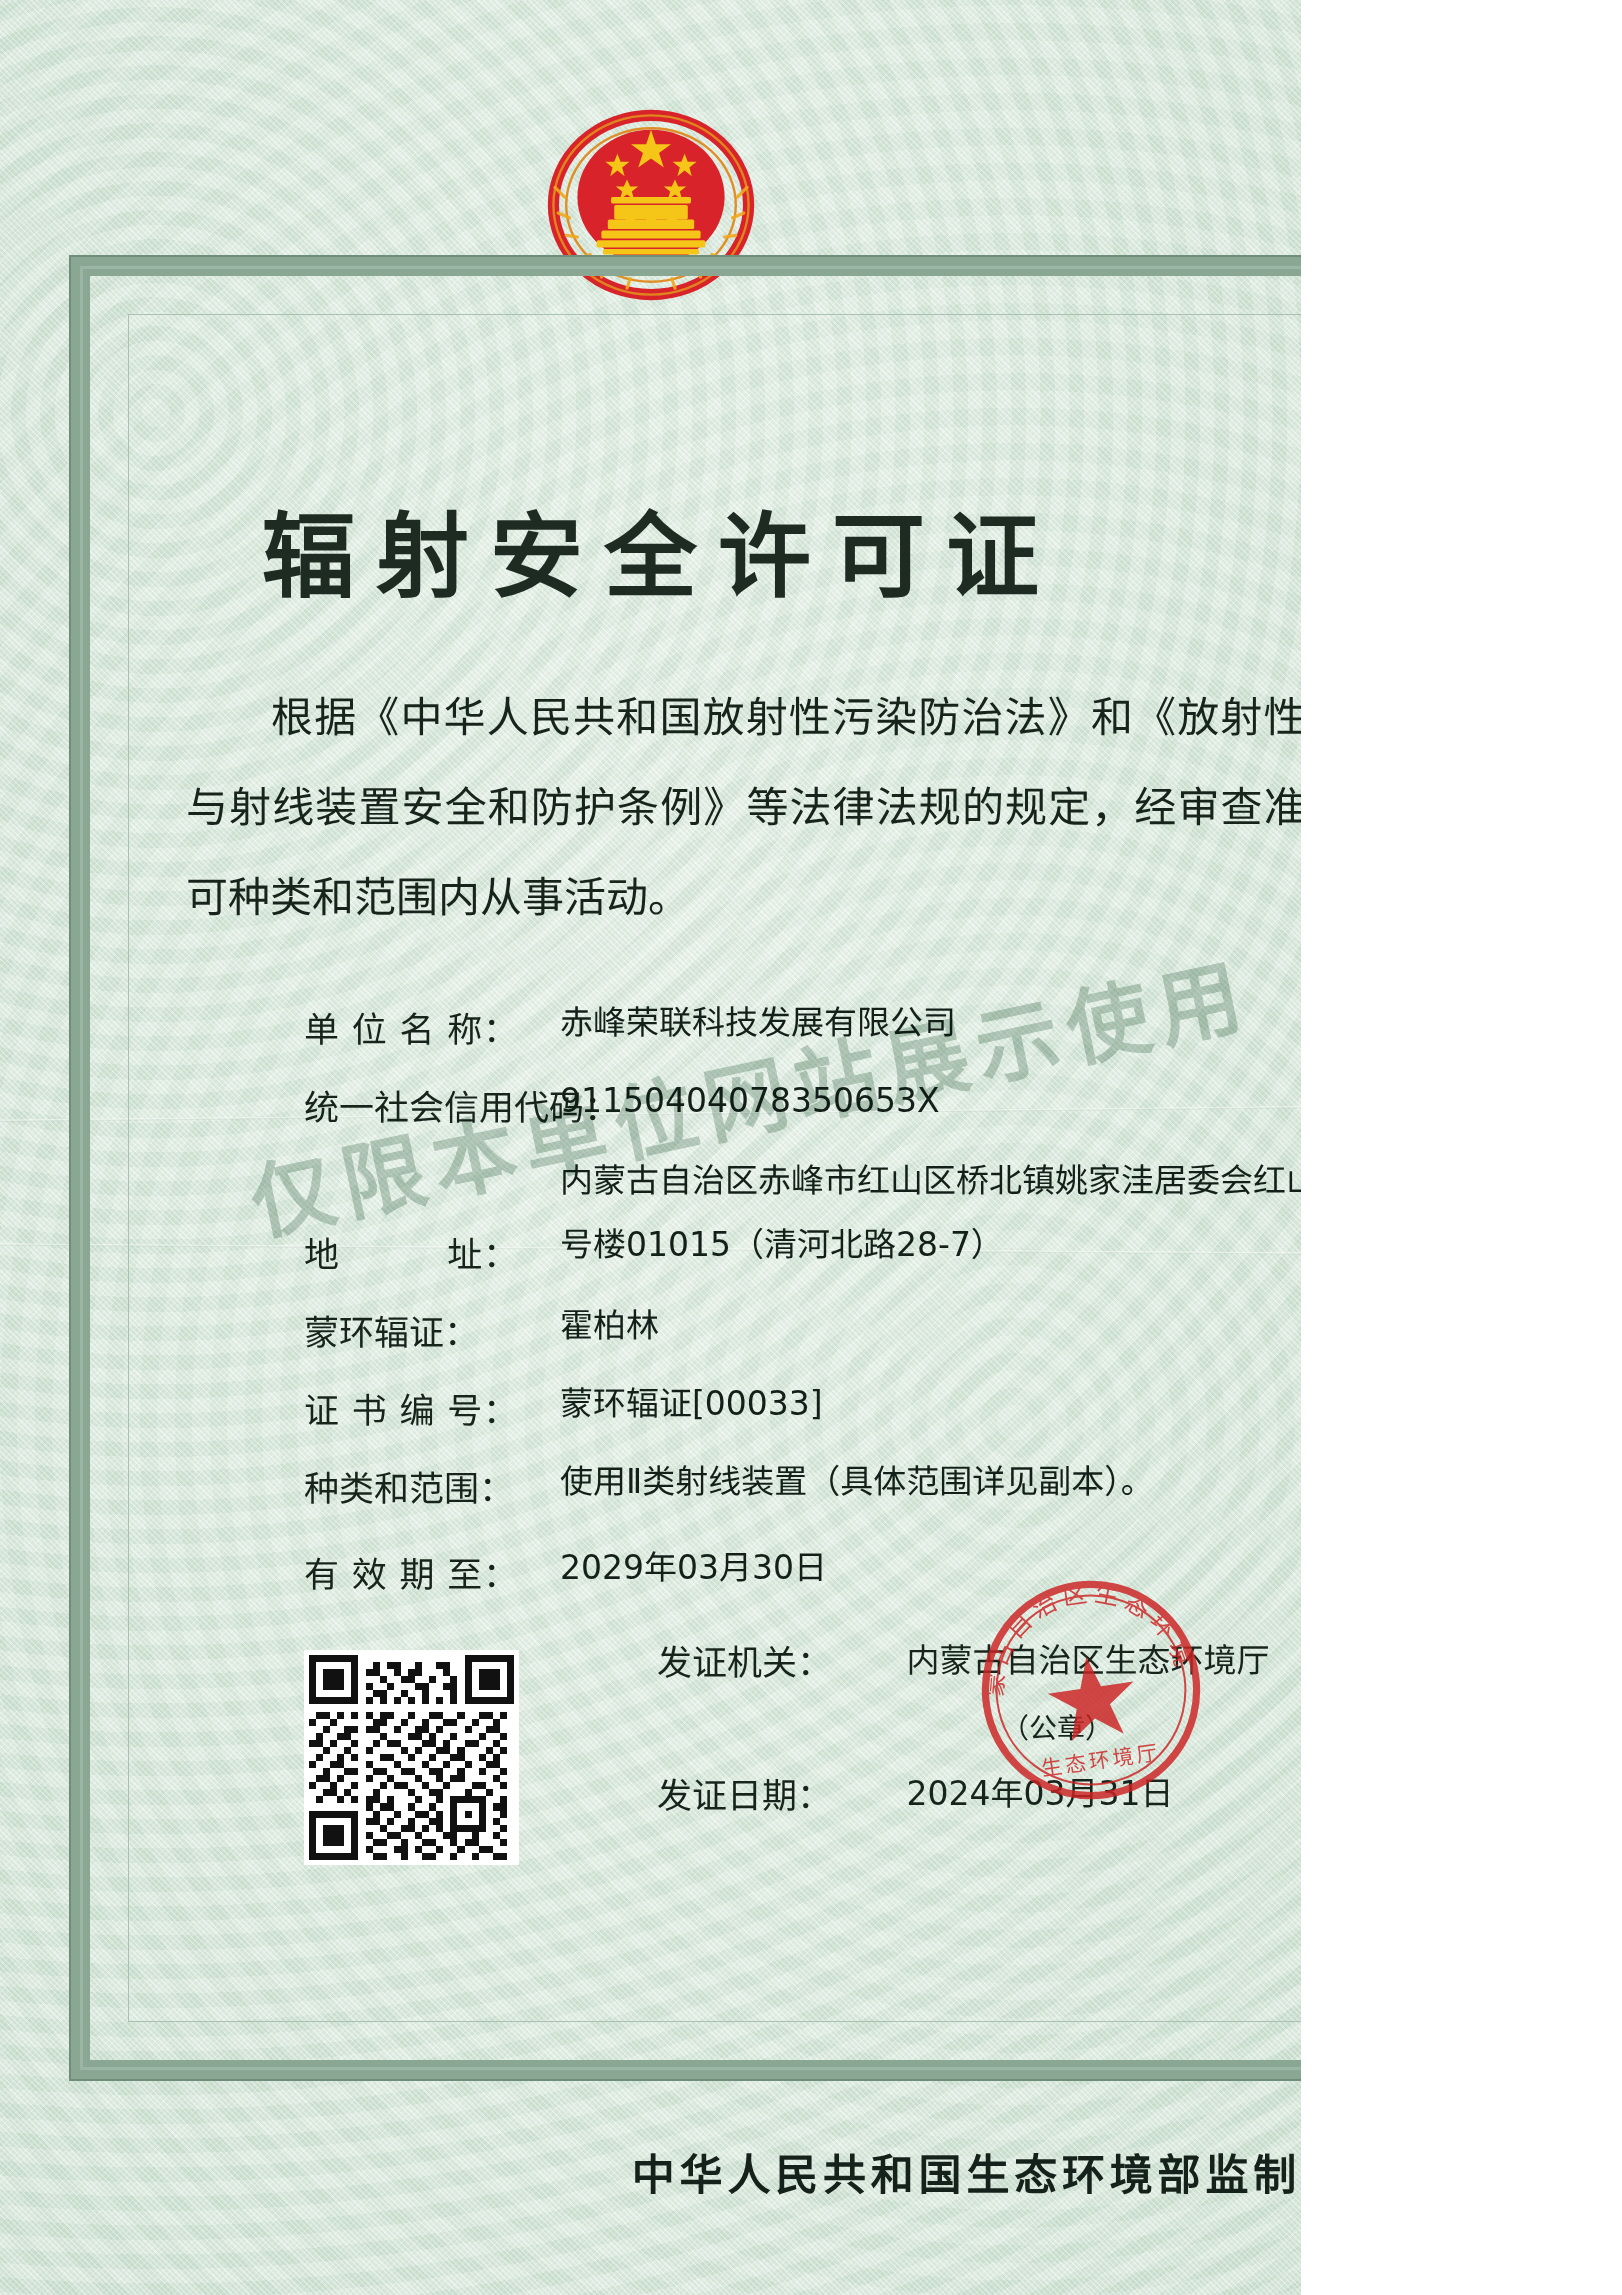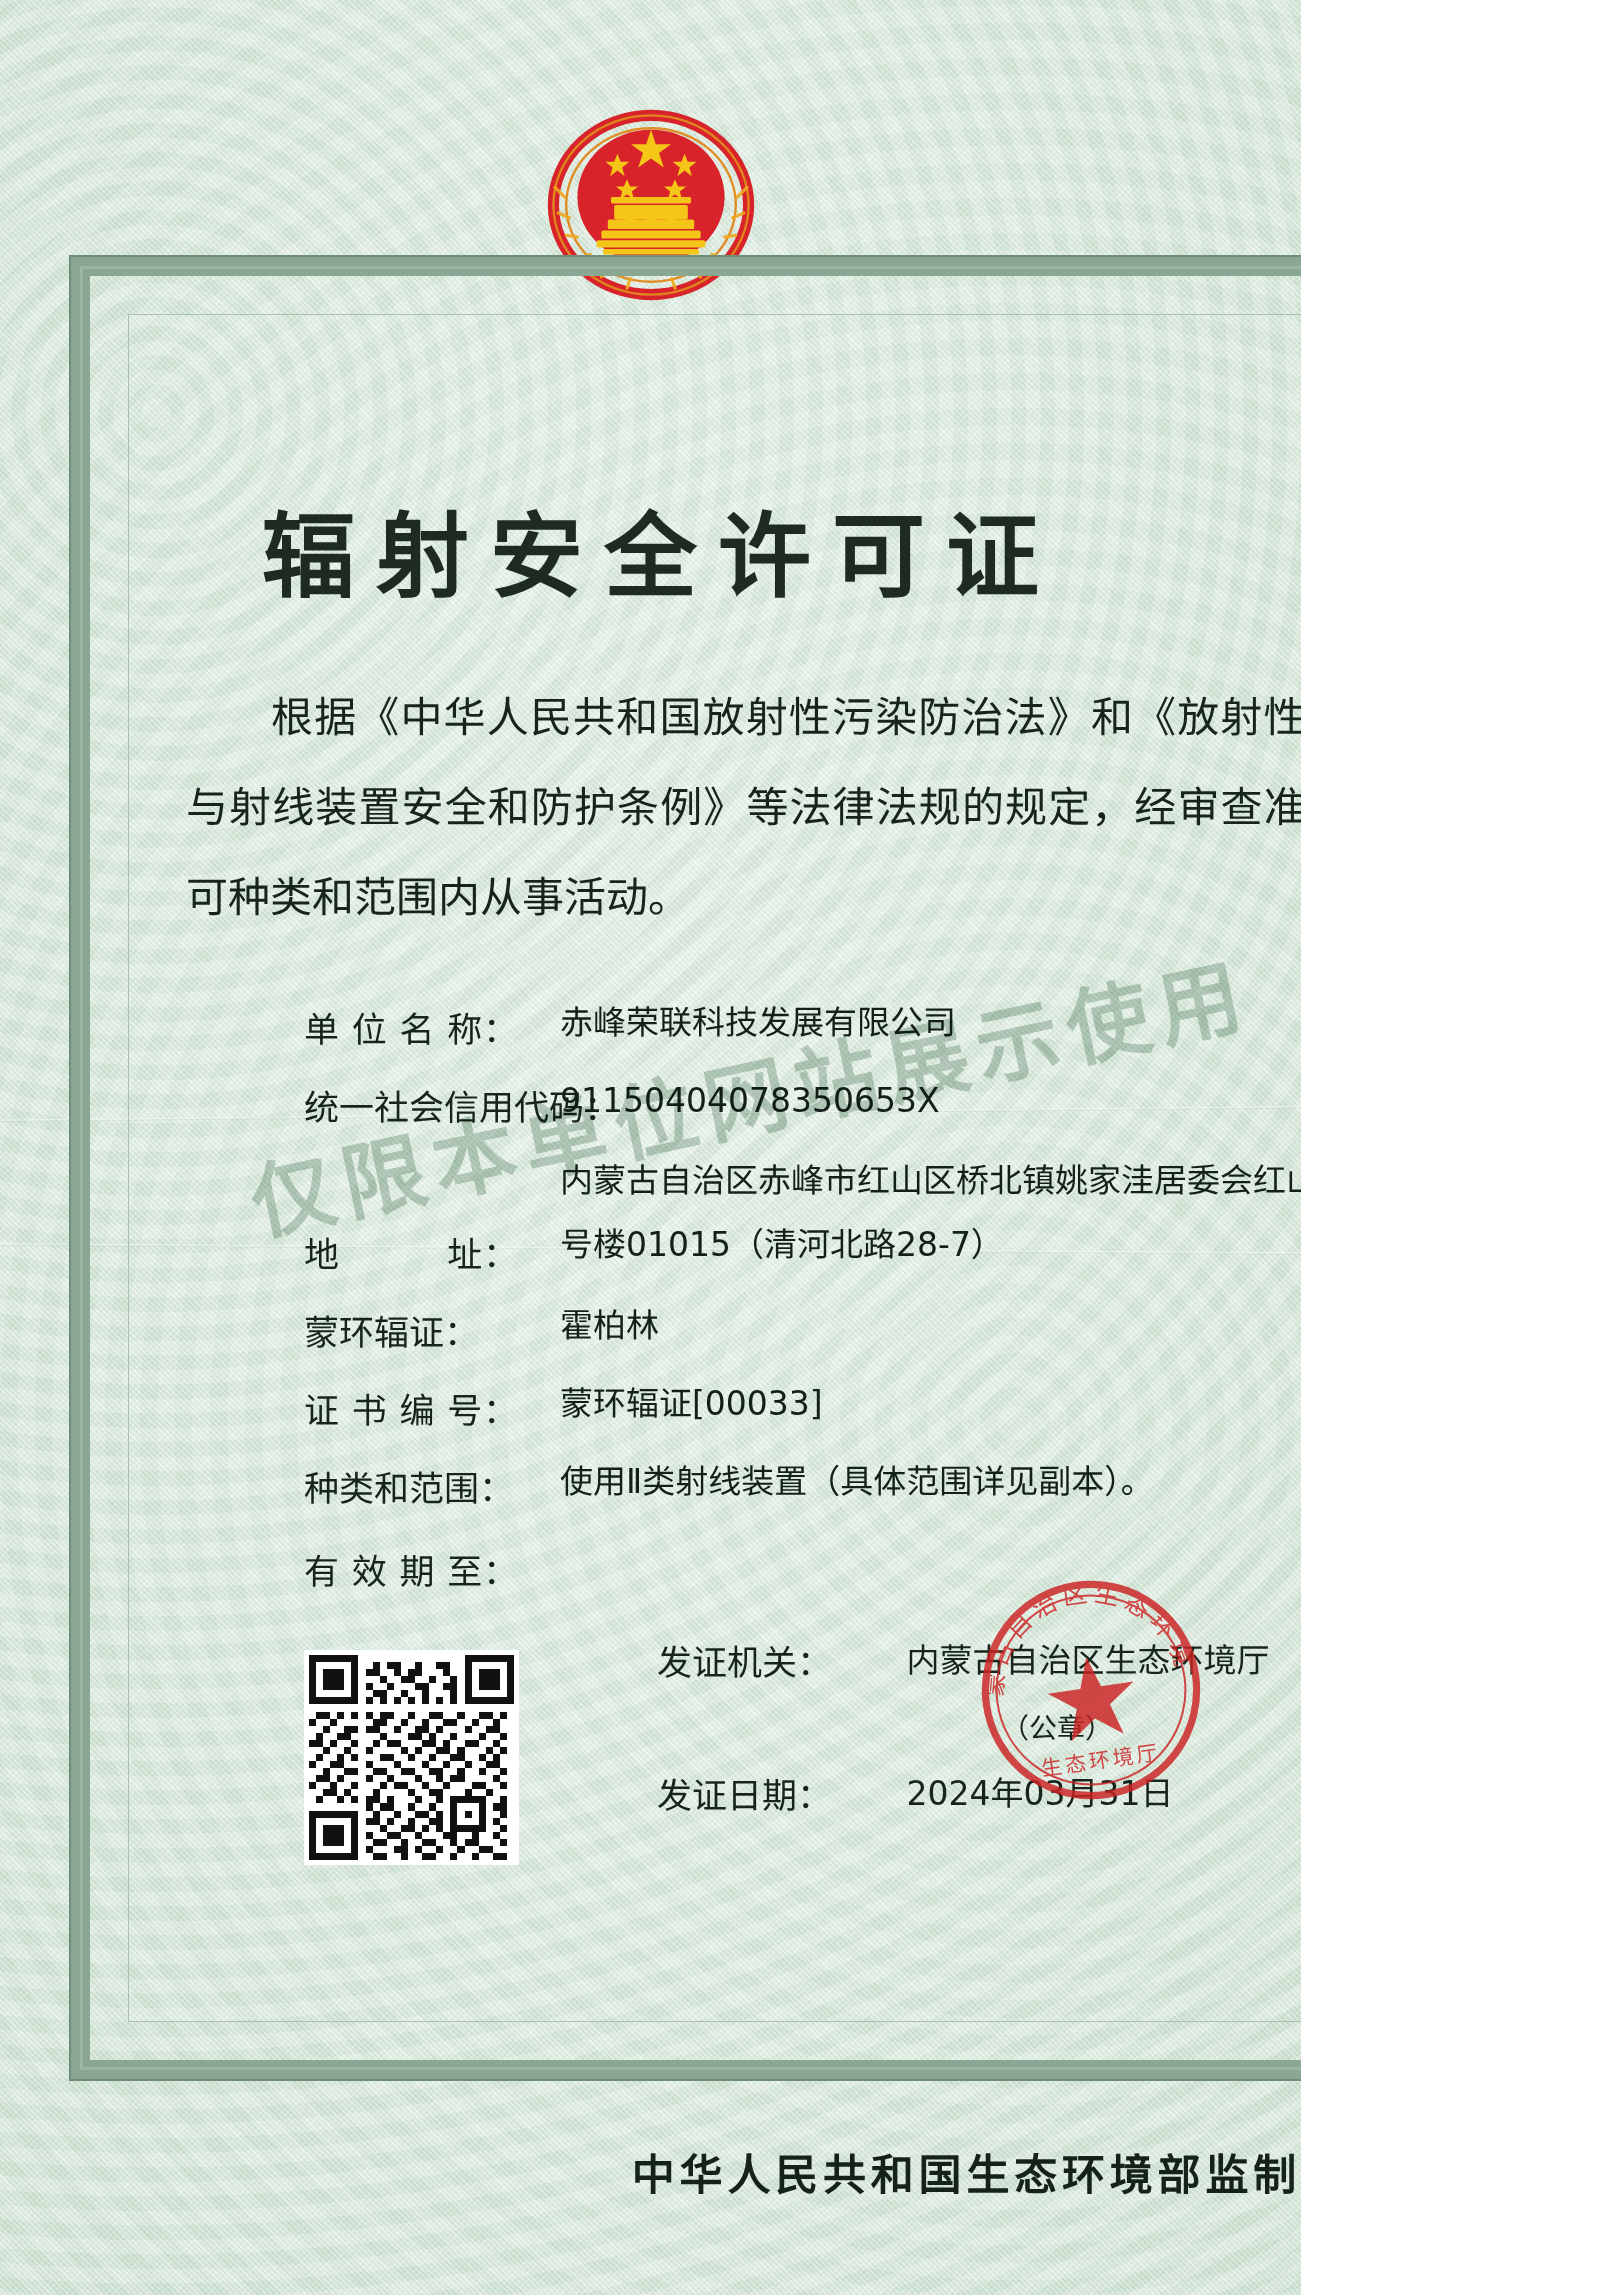--- a/index.html
+++ b/index.html
@@ -343,20 +343,21 @@
       <div class="field-value">蒙环辐证[00033]</div>
     </div>
 
     <div class="field-row">
       <div class="field-label j4">种类和范围：</div>
       <div class="field-value">使用Ⅱ类射线装置（具体范围详见副本）。</div>
     </div>
 
     <div class="field-row expiry">
       <div class="field-label">有 效 期 至：</div>
+      <div class="field-value">2029年03月30日</div>
     </div>
 
   </div>
 
   <div class="qr">
     <svg viewBox="0 0 29 29" width="205" height="205" shape-rendering="crispEdges" aria-hidden="true">
       <rect width="29" height="29" fill="#ffffff"></rect>
       <g fill="#111111">
 
         <rect x="0" y="0" width="7" height="1"></rect>

